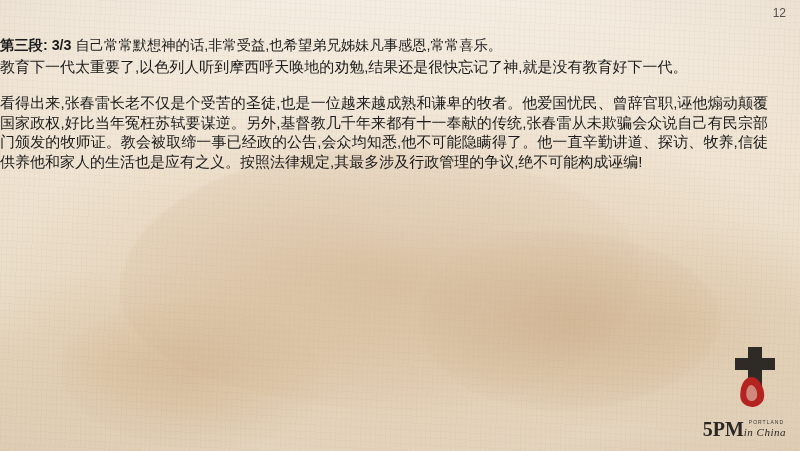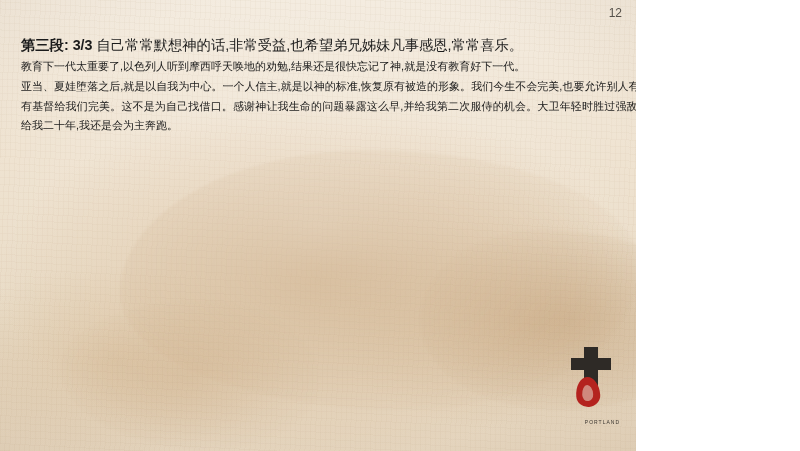--- a/index.html
+++ b/index.html
@@ -7,21 +7,21 @@
     padding: 0;
   }
   body {
     width: 800px;
     height: 451px;
     overflow: hidden;
     font-family: "Liberation Sans", sans-serif;
   }
   .slide {
     position: relative;
-    width: 636px;
+    width: 800px;
     height: 451px;
     background: #efe4d2;
     overflow: hidden;
   }
   
   .bg-base {
     position: absolute;
     inset: 0;
     background:
       radial-gradient(ellipse 70% 55% at 50% 62%, rgba(198,160,112,0.55) 0%, rgba(214,183,144,0.30) 45%, rgba(239,228,210,0.0) 72%),
@@ -96,29 +96,29 @@
     font-size: 12px;
     vertical-align: middle;
     color: #3a332c;
     padding: 0 8px;
     position: relative;
     top: -1px;
   }
   
   .body {
     position: absolute;
-    left: 21px;
+    left: 0;
     top: 36px;
     width: 768px;
     color: #1d1d1d;
   }
   p {
     margin: 0 0 1px 0;
     font-family: "Liberation Sans", sans-serif;
-    font-size: 11px;
+    font-size: 15px;
     line-height: 19.5px;
     text-align: justify;
     color: #1b1b1b;
   }
   p.para-first {
     font-size: 14.3px;
   }
   .lead-label {
     font-weight: bold;
   }
@@ -213,22 +213,25 @@
   <div class="bg-shape-c"></div>
   <div class="bg-grain"></div>
   <div class="bg-vignette"></div>
 
   <div class="slide-number">12</div>
 
 
   <div class="body">
     <p class="para-first"><span class="lead-label">第三段:</span> <span class="lead-num">3/3</span> <span>自己常常默想神的话,非常受益,也希望弟兄姊妹凡事感恩,常常喜乐。</span></p>
     <p>教育下一代太重要了,以色列人听到摩西呼天唤地的劝勉,结果还是很快忘记了神,就是没有教育好下一代。</p>
-    <p>亚当、夏娃堕落之后,就是以自我为中心。一个人信主,就是以神的标准,恢复原有被造的形象。我们今生不会完美,也要允许别人有局限,同时接纳自己的不完美,唯有基督给我们完美。这不是为自己找借口。感谢神让我生命的问题暴露这么早,并给我第二次服侍的机会。大卫年轻时胜过强敌,迦勒八十岁为主争战,如果神再给我二十年,我还是会为主奔跑。</p>
     <div class="spacer"></div>
+    <p>看得出来,张春雷长老不仅是个受苦的圣徒,也是一位越来越成熟和谦卑的牧者。他爱国忧民、曾辞官职,诬他煽动颠覆国家政权,好比当年冤枉苏轼要谋逆。另外,基督教几千年来都有十一奉献的传统,张春雷从未欺骗会众说自己有民宗部门颁发的牧师证。教会被取缔一事已经政的公告,会众均知悉,他不可能隐瞒得了。他一直辛勤讲道、探访、牧养,信徒供养他和家人的生活也是应有之义。按照法律规定,其最多涉及行政管理的争议,绝不可能构成诬编!</p>
   </div>
 
   <div class="logo">
     <div class="logo-cross"></div>
     <div class="logo-flame"></div>
     <div class="logo-tiny">PORTLAND</div>
+    <div class="logo-text">
+      <span class="logo-main">5PM</span><span class="logo-sub">in China</span>
+    </div>
   </div>
 </div>
 
 </body></html>

